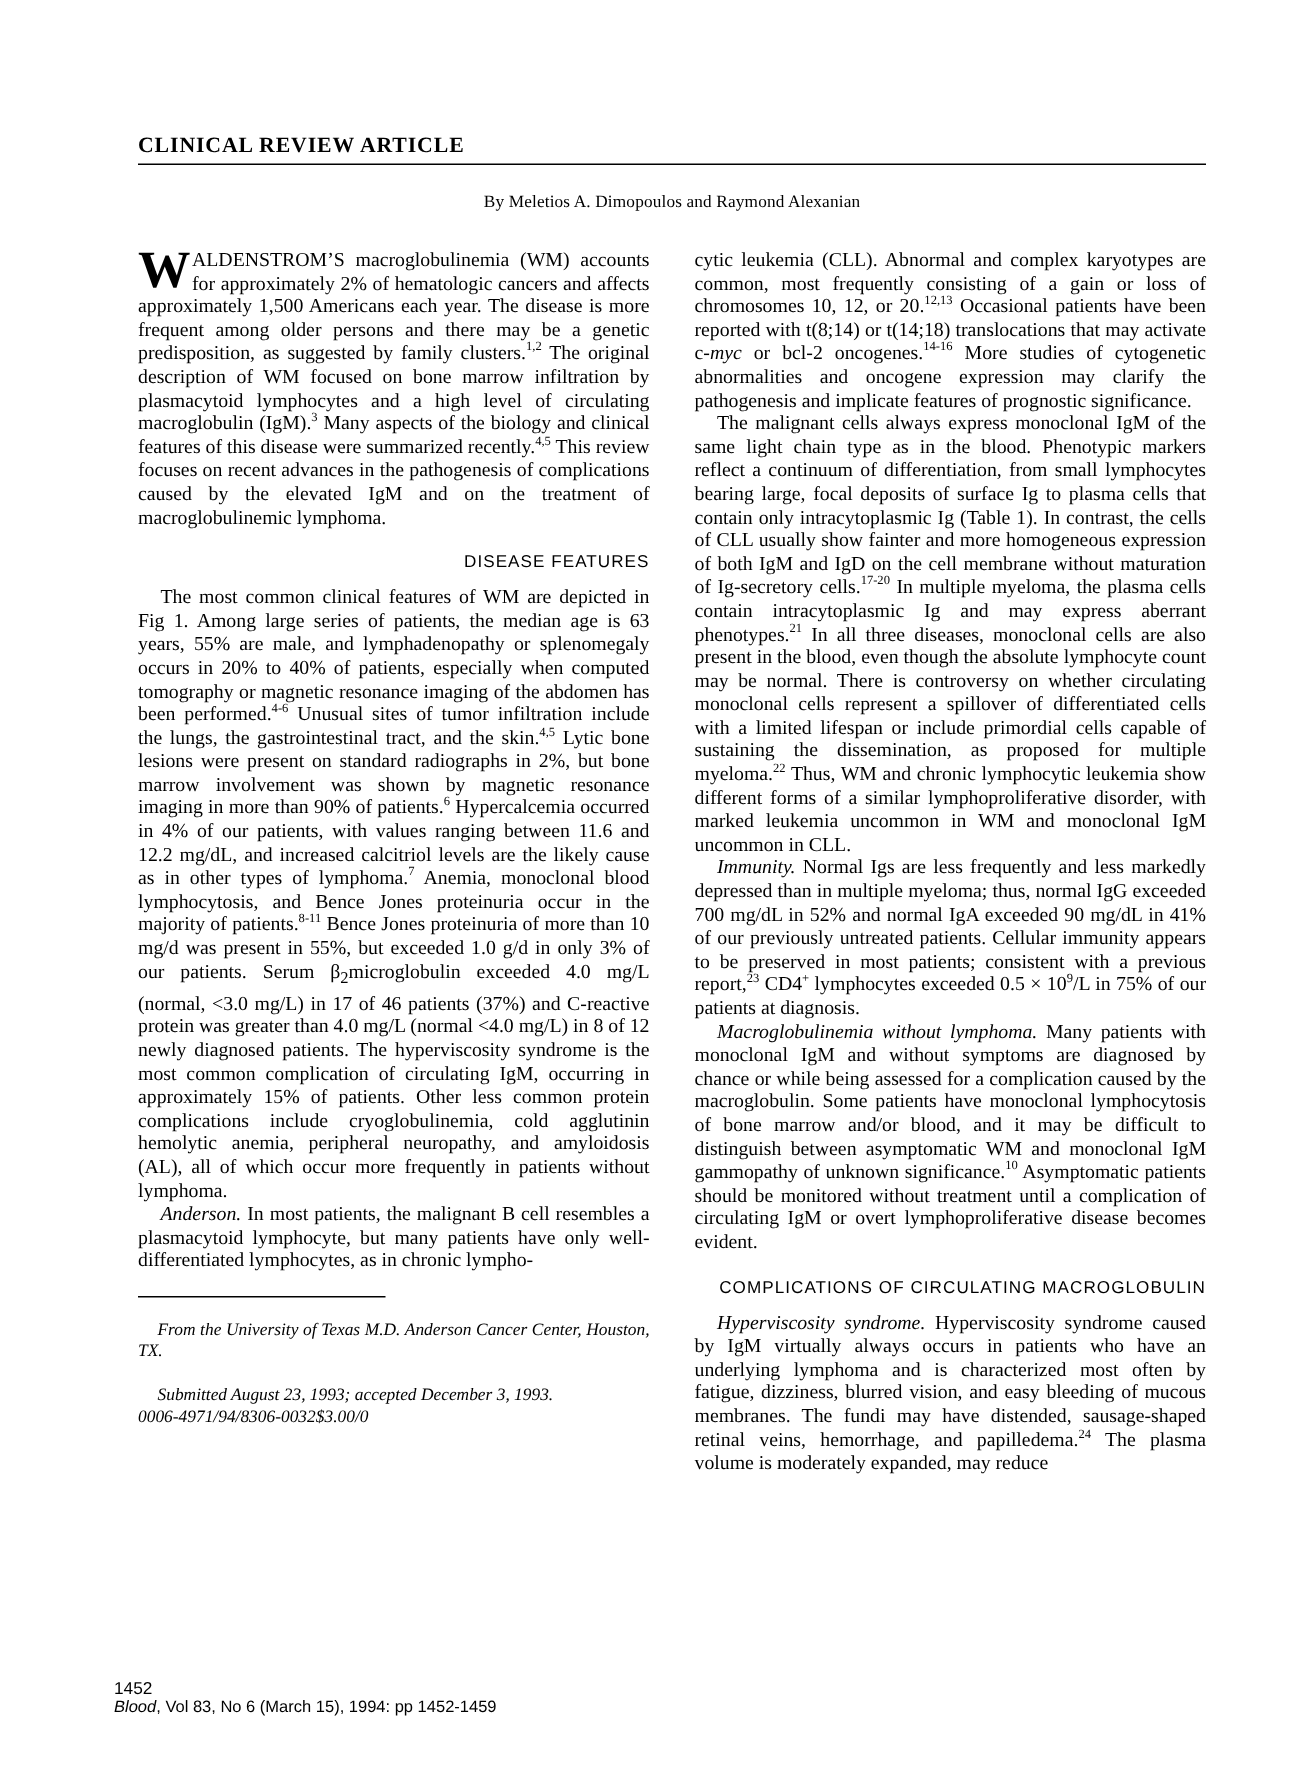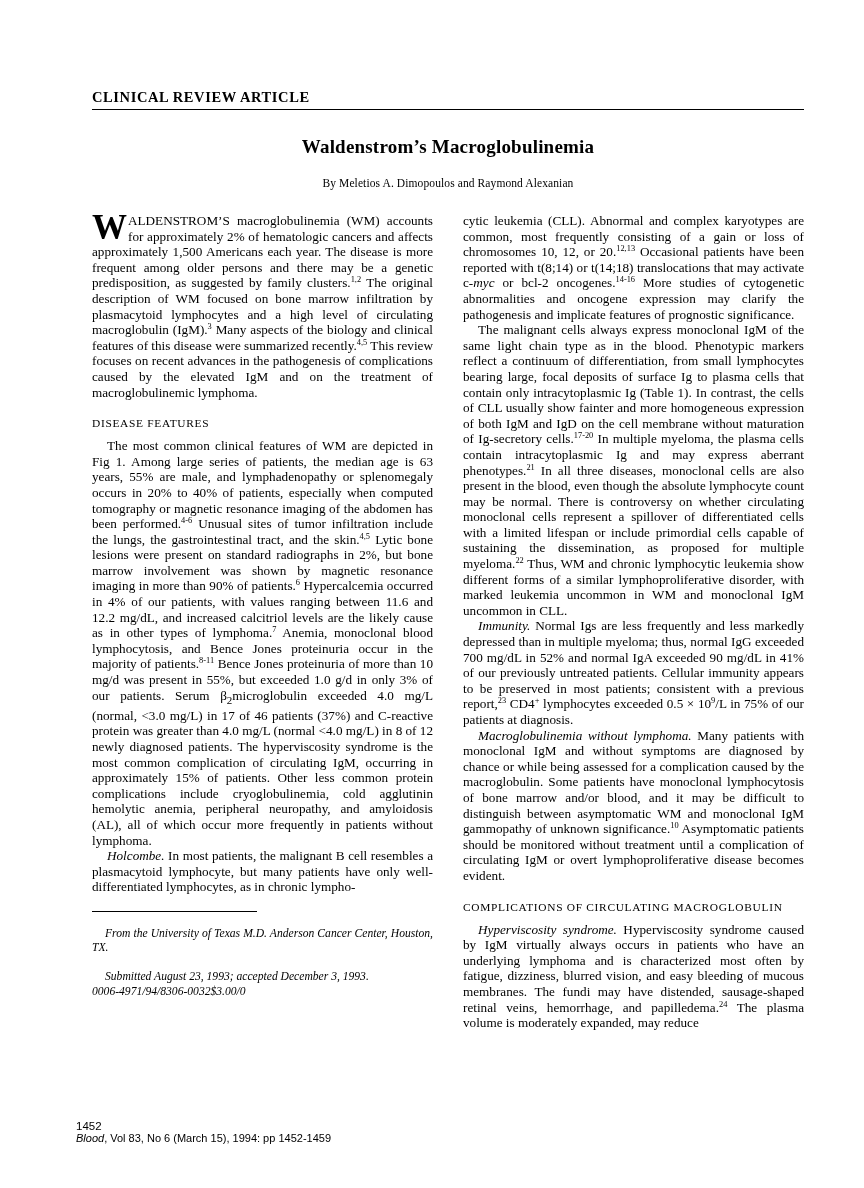--- a/index.html
+++ b/index.html
@@ -88,23 +88,23 @@
     float: left;
     font-family: "Liberation Serif", serif;
     font-weight: bold;
     font-size: 35px;
     line-height: 28px;
     margin: 1px 1px 0 0;
     padding: 0;
   }
 
   .sec-head {
-    font-family: Liberation Serif, serif;
+    font-family: Liberation Sans, sans-serif;
     font-size: 11.4px;
-    text-align: left;
+    text-align: right;
     letter-spacing: 0.7px;
     margin: 17px 0 9px 0;
   }
 
   .run-in {
     font-style: italic;
   }
   .run-in::after { content: ""; }
 
   sup {
@@ -154,36 +154,35 @@
 </head>
 <body>
 
 <div class="page">
 
   <div class="sheet">
 
     
     <div class="kicker">CLINICAL  REVIEW  ARTICLE</div>
 
-    <div class="article-title">Waldenstrom’s Macroglobulinemia</div>
 
     <div class="byline">By Meletios A. Dimopoulos and Raymond Alexanian</div>
 
     
     <div class="columns">
 
       <div class="col">
 
         <p class="body dropcap-para"><span class="dropcap">W</span><span>ALDENSTROM’S macroglobulinemia (WM) accounts for approximately 2% of hematologic cancers and affects approximately 1,500 Americans each year. The disease is more frequent among older persons and there may be a genetic predisposition, as suggested by family clusters.</span><sup>1,2</sup><span> The original description of WM focused on bone marrow infiltration by plasmacytoid lymphocytes and a high level of circulating macroglobulin (IgM).</span><sup>3</sup><span> Many aspects of the biology and clinical features of this disease were summarized recently.</span><sup>4,5</sup><span> This review focuses on recent advances in the pathogenesis of complications caused by the elevated IgM and on the treatment of macroglobulinemic lymphoma.</span></p>
 
         <div class="sec-head">DISEASE FEATURES</div>
 
         <p class="body indent"><span>The most common clinical features of WM are depicted in Fig 1. Among large series of patients, the median age is 63 years, 55% are male, and lymphadenopathy or splenomegaly occurs in 20% to 40% of patients, especially when computed tomography or magnetic resonance imaging of the abdomen has been performed.</span><sup>4-6</sup><span> Unusual sites of tumor infiltration include the lungs, the gastrointestinal tract, and the skin.</span><sup>4,5</sup><span> Lytic bone lesions were present on standard radiographs in 2%, but bone marrow involvement was shown by magnetic resonance imaging in more than 90% of patients.</span><sup>6</sup><span> Hypercalcemia occurred in 4% of our patients, with values ranging between 11.6 and 12.2 mg/dL, and increased calcitriol levels are the likely cause as in other types of lymphoma.</span><sup>7</sup><span> Anemia, monoclonal blood lymphocytosis, and Bence Jones proteinuria occur in the majority of patients.</span><sup>8-11</sup><span> Bence Jones proteinuria of more than 10 mg/d was present in 55%, but exceeded 1.0 g/d in only 3% of our patients. Serum β</span><sub>2</sub><span>microglobulin exceeded 4.0 mg/L (normal, &lt;3.0 mg/L) in 17 of 46 patients (37%) and C-reactive protein was greater than 4.0 mg/L (normal &lt;4.0 mg/L) in 8 of 12 newly diagnosed patients. The hyperviscosity syndrome is the most common complication of circulating IgM, occurring in approximately 15% of patients. Other less common protein complications include cryoglobulinemia, cold agglutinin hemolytic anemia, peripheral neuropathy, and amyloidosis (AL), all of which occur more frequently in patients without lymphoma.</span></p>
 
-        <p class="body indent"><span class="run-in">Holcombe.</span><span>   In most patients, the malignant B cell resembles a plasmacytoid lymphocyte, but many patients have only well-differentiated lymphocytes, as in chronic lympho-</span></p>
+        <p class="body indent"><span class="run-in">Anderson.</span><span>   In most patients, the malignant B cell resembles a plasmacytoid lymphocyte, but many patients have only well-differentiated lymphocytes, as in chronic lympho-</span></p>
 
         <div class="footnote-wrap">
           <div class="fn-rule"></div>
           <p class="fn ind">From the University of Texas M.D. Anderson Cancer Center, Houston, TX.</p>
           <p class="fn ind">Submitted August 23, 1993; accepted December 3, 1993.</p>
           <p class="fn">0006-4971/94/8306-0032$3.00/0</p>
         </div>
 
       </div>
 

